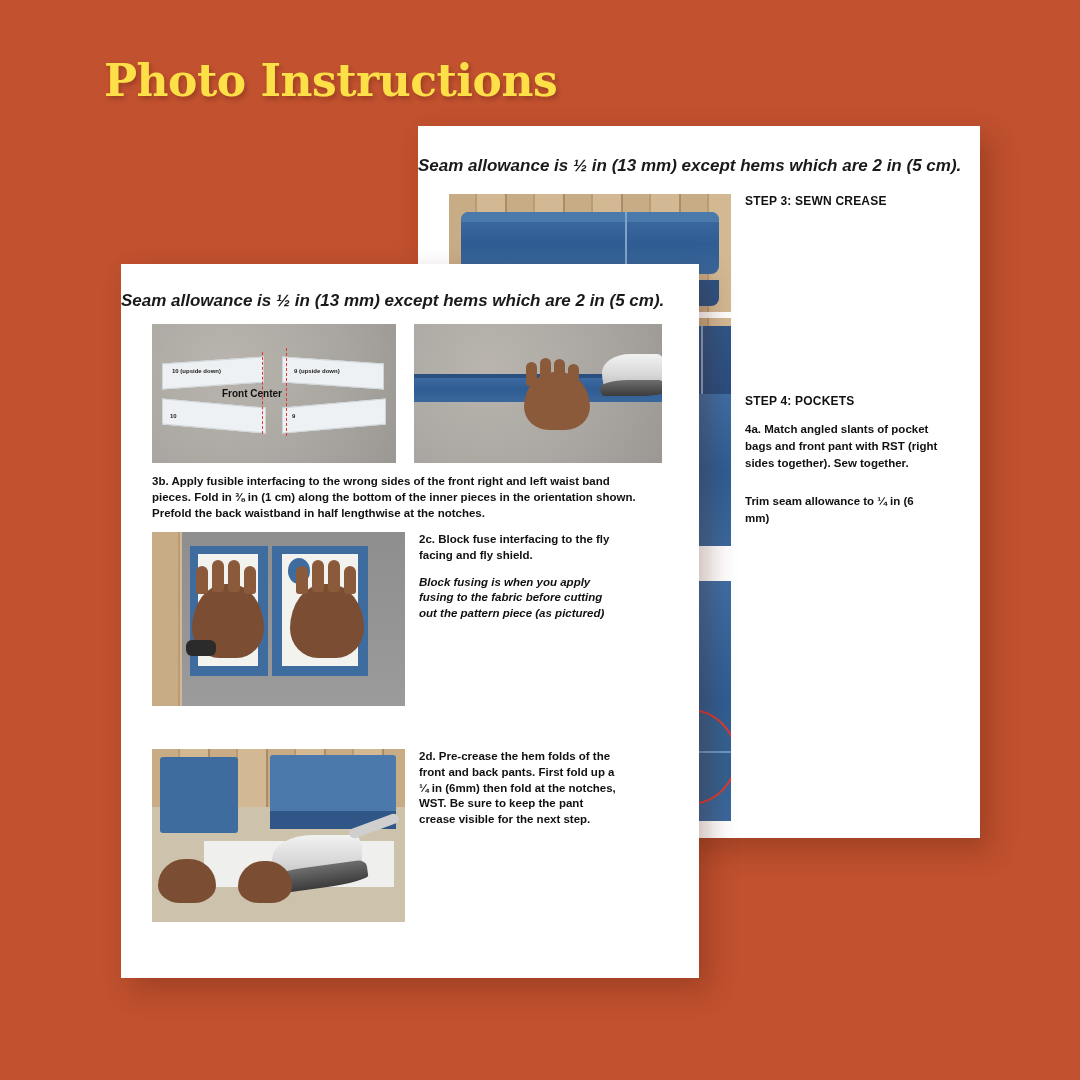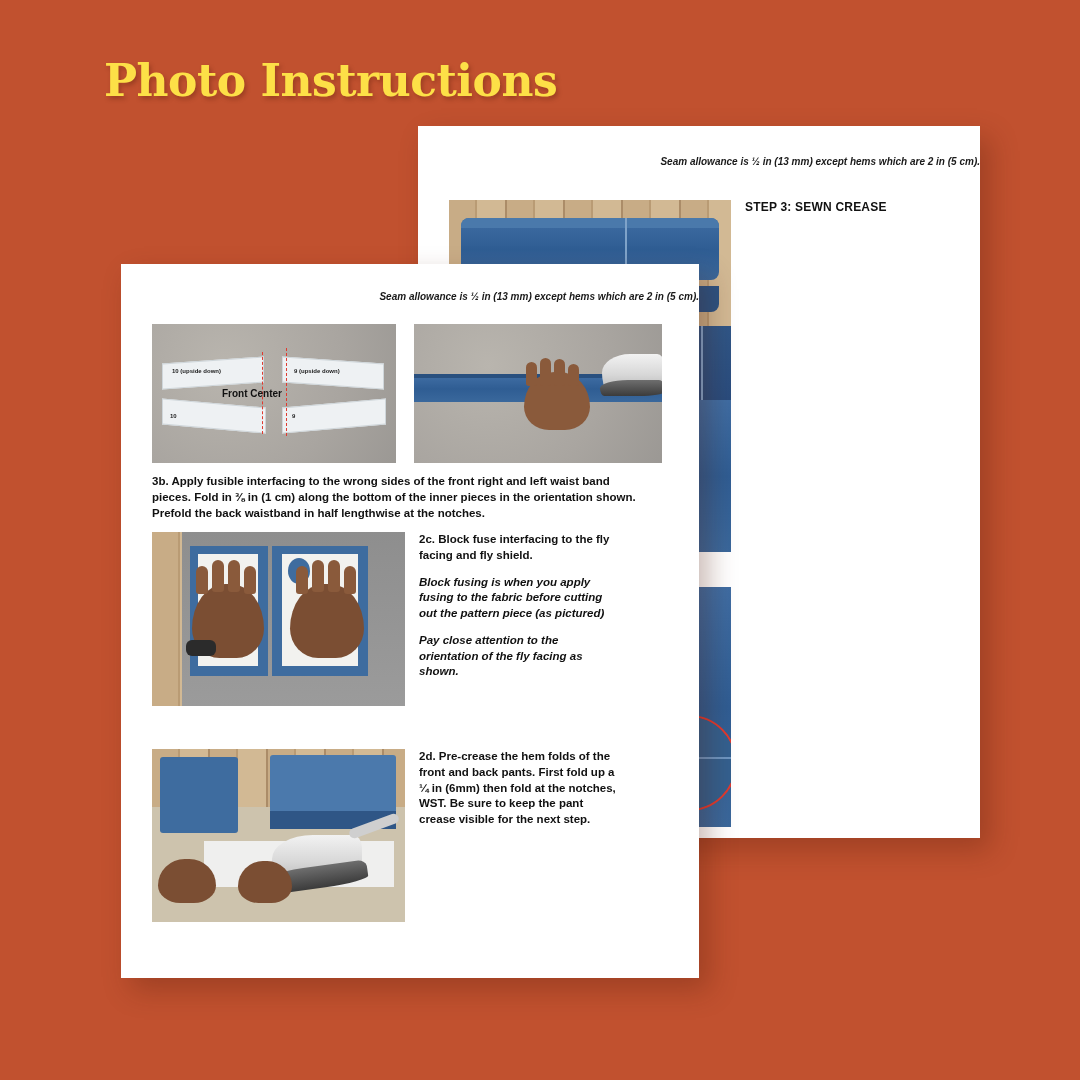--- a/index.html
+++ b/index.html
@@ -33,27 +33,26 @@
   #sheet-back {
     left: 418px; top: 126px;
     width: 562px; height: 712px;
   }
   #sheet-front {
     left: 121px; top: 264px;
     width: 578px; height: 714px;
   }
 
   .seam-note {
-    text-align: right;
-    font-size: 10px;
+    text-align: left;
+    font-size: 17px;
     font-style: italic;
     font-weight: bold;
     color: #1a1a1a;
     padding-top: 30px;
-    padding-left: 28px;
   }
   #sheet-front .seam-note { padding-top: 27px; }
 
   
   .photo {
     position: relative;
     overflow: hidden;
     background: #9aa0a3;
   }
   .cap {
@@ -61,21 +60,20 @@
     line-height: 1.37;
     color: #111;
     font-weight: bold;
   }
   .cap .it { font-style: italic; display: block; margin-top: 11px; }
 
   
   #sheet-back .row {
     position: absolute;
     display: flex;
-    margin-top: 6px;
   }
 
   .bk-photo { width: 282px; }
 
   
   .wood {
     background:
       repeating-linear-gradient(90deg,
         #c8ac86 0px, #c8ac86 26px,
         #b99b74 26px, #b99b74 28px,
@@ -192,20 +190,25 @@
 
   <div class="photo wood" style="position:absolute;left:263px;top:192px;width:50px;height:112px;">
     <div style="position:absolute;left:0;top:8px;width:50px;height:96px;" class="denim-d"></div>
     <div style="position:absolute;left:20px;top:8px;width:2px;height:96px;background:#80a6cf;"></div>
   </div>
 
   <div class="row" style="left:31px; top:268px;">
     <div class="photo bk-photo wood" style="height:152px;">
       <div style="position:absolute;left:230px;top:0;width:52px;height:152px;" class="denim"></div>
       <div style="position:absolute;left:226px;top:0;width:4px;height:152px;background:#24456f;"></div>
+    </div>
+    <div class="bk-text">
+      <div class="step-head">STEP 4: POCKETS</div>
+      <div class="bk-body">4a. Match angled slants of pocket bags and front pant with RST (right sides together). Sew together.</div>
+      <div class="bk-body second">Trim seam allowance to ¼ in (6 mm)</div>
     </div>
   </div>
 
   <div class="row" style="left:31px; top:455px;">
     <div class="photo bk-photo wood" style="height:240px;">
       <div style="position:absolute;left:210px;top:0;width:72px;height:240px;" class="denim"></div>
       <div style="position:absolute;left:206px;top:0;width:4px;height:240px;background:#24456f;"></div>
       <div class="circle-hl" style="left:192px;top:128px;width:96px;height:96px;">
         <div style="position:absolute;inset:0;background:#33608f;"></div>
         <div style="position:absolute;left:0;top:40px;width:96px;height:2px;background:#6d96c2;"></div>
@@ -276,21 +279,20 @@
       <div class="finger" style="left:144px;top:34px;width:12px;height:28px;"></div>
       <div class="finger" style="left:160px;top:28px;width:12px;height:32px;"></div>
       <div class="finger" style="left:176px;top:28px;width:12px;height:32px;"></div>
       <div class="finger" style="left:192px;top:34px;width:12px;height:28px;"></div>
 
       <div style="position:absolute;left:34px;top:108px;width:30px;height:16px;border-radius:6px;background:#2b2b2b;"></div>
     </div>
     <div class="cap" id="fr-cap-2c">
       <span>2c. Block fuse interfacing to the fly facing and fly shield.</span>
       <span class="it">Block fusing is when you apply fusing to the fabric before cutting out the pattern piece (as pictured)</span>
-      <span class="it">Pay close attention to the orientation of the fly facing as shown.</span>
     </div>
   </div>
 
   <div id="fr-row-2d">
     <div class="photo fr-ph4" style="background:#cbbfa8;">
       <div style="position:absolute;left:0;top:0;width:253px;height:58px;" class="wood"></div>
       <div style="position:absolute;left:0;top:58px;width:253px;height:115px;background:#cdc3ad;"></div>
 
       <div style="position:absolute;left:8px;top:8px;width:78px;height:76px;background:#3e6c9f;border-radius:3px;"></div>
       <div style="position:absolute;left:118px;top:6px;width:126px;height:58px;background:#4b79ac;border-radius:3px;"></div>

